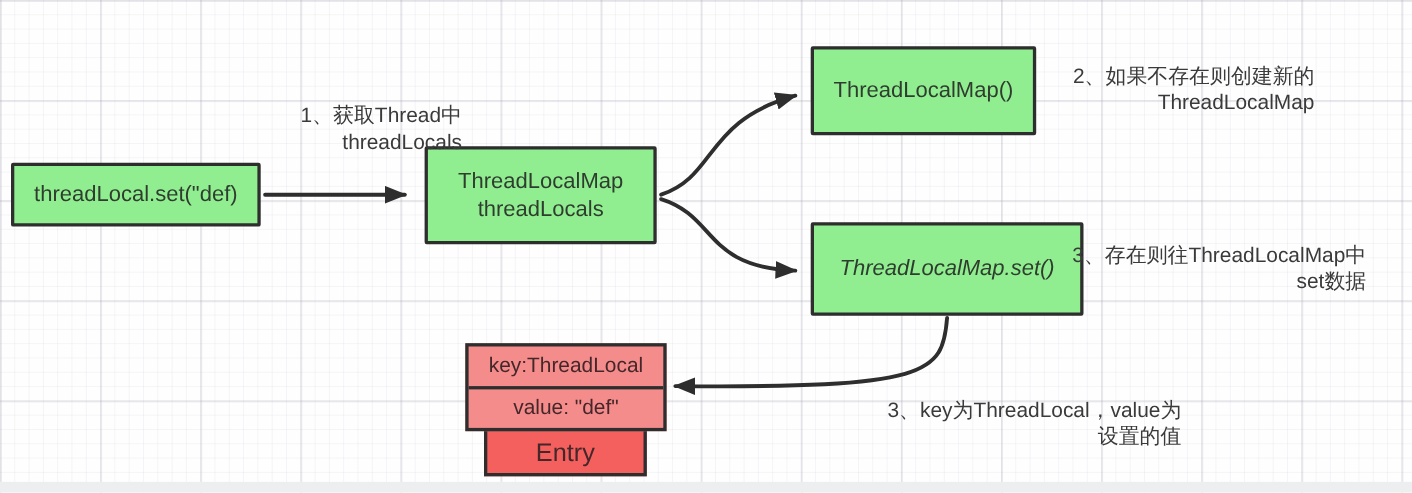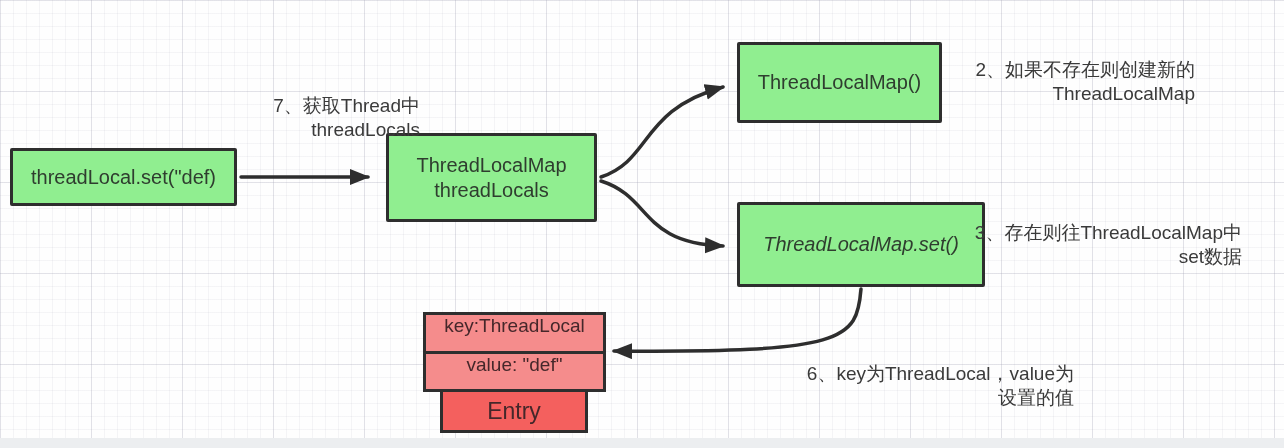--- a/index.html
+++ b/index.html
@@ -40,21 +40,21 @@
   .entry-rows {
     position: absolute;
     left: 423px; top: 312px; width: 183px; height: 80px;
     border: 3px solid #2e2e2e;
     background: #F58C8C;
     display: flex; flex-direction: column;
     z-index: 2;
   }
   .entry-row {
     flex: 1;
-    display: flex; justify-content: center;
+    display: flex; align-items: center; justify-content: center;
     font-size: 19px; color: #45272a;
   }
   .entry-row + .entry-row { border-top: 3px solid #2e2e2e; }
 
   .entry-base {
     position: absolute;
     left: 440px; top: 389px; width: 148px; height: 44px;
     background: #F4605E;
     border: 3px solid #2e2e2e;
     display: flex; align-items: center; justify-content: center;
@@ -134,30 +134,30 @@
   <div class="entry-rows">
     <div class="entry-row">
       <span>key:ThreadLocal</span>
     </div>
     <div class="entry-row">
       <span>value: "def"</span>
     </div>
   </div>
 
   <div class="annotation ann-1">
-    <div>7、获取Thread中</div>
+    <div>1、获取Thread中</div>
     <div>threadLocals</div>
   </div>
   <div class="annotation ann-2">
     <div>2、如果不存在则创建新的</div>
     <div>ThreadLocalMap</div>
   </div>
   <div class="annotation ann-3">
     <div>3、存在则往ThreadLocalMap中</div>
     <div>set数据</div>
   </div>
   <div class="annotation ann-4">
-    <div>6、key为ThreadLocal，value为</div>
+    <div>3、key为ThreadLocal，value为</div>
     <div>设置的值</div>
   </div>
 
   <div class="bottom-strip"></div>
 </div>
 
 </body></html>

